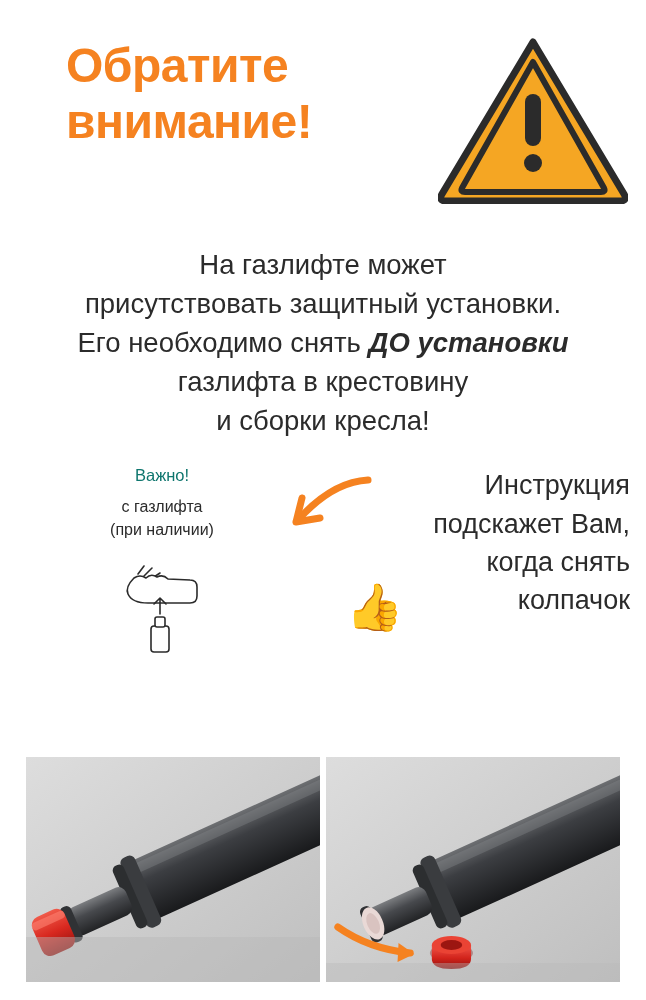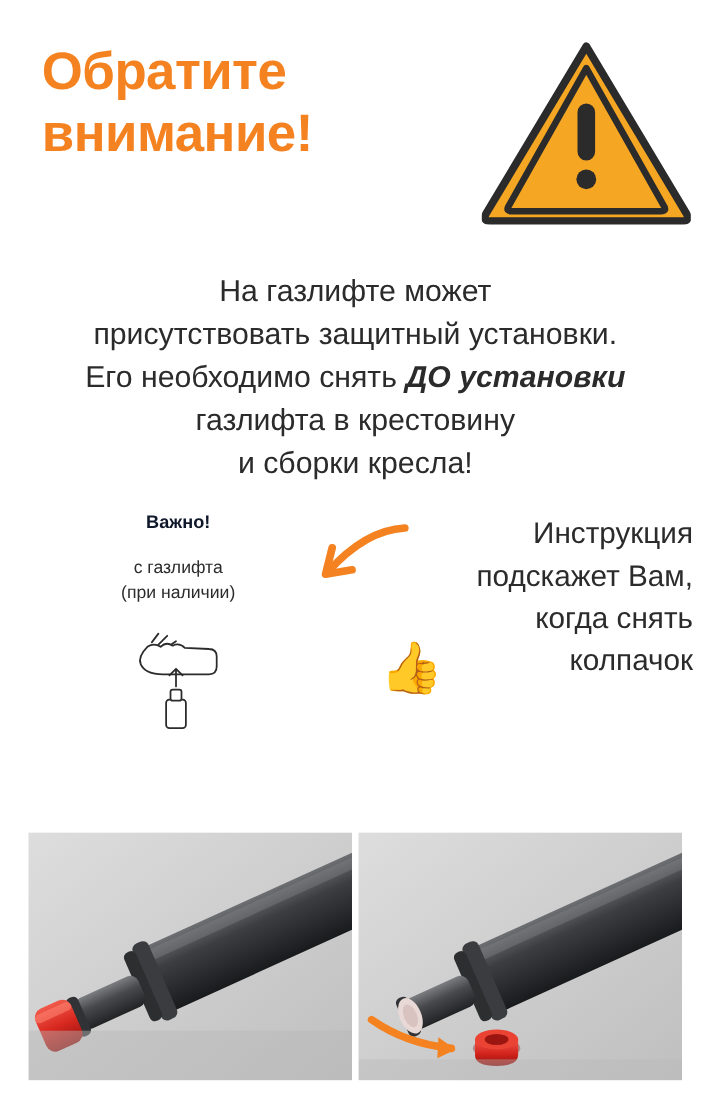--- a/index.html
+++ b/index.html
@@ -13,20 +13,21 @@
     font-family: "Liberation Sans", sans-serif;
     color: #231f20;
     overflow: hidden;
     position: relative;
   }
 
   
   .header {
     position: relative;
     height: 215px;
+    margin-left: 28px;
   }
   .headline {
     position: absolute;
     left: 38px;
     top: 38px;
     width: 400px;
     font-size: 48px;
     line-height: 1.16;
     font-weight: bold;
     color: #f58220;
@@ -76,23 +77,23 @@
 
   .note-block {
     position: absolute;
     left: 52px;
     top: 0;
     width: 220px;
     text-align: center;
   }
   .note-title {
     font-size: 16.5px;
-    font-weight: bold;
-    color: #0f172a;
-    margin-bottom: 20px;
+    font-weight: normal;
+    color: #0f766e;
+    margin-bottom: 10px;
   }
   .note-line {
     font-size: 16px;
     line-height: 1.45;
     color: #2b2b2b;
   }
 
   .hand-pic {
     width: 116px;
     height: 104px;

